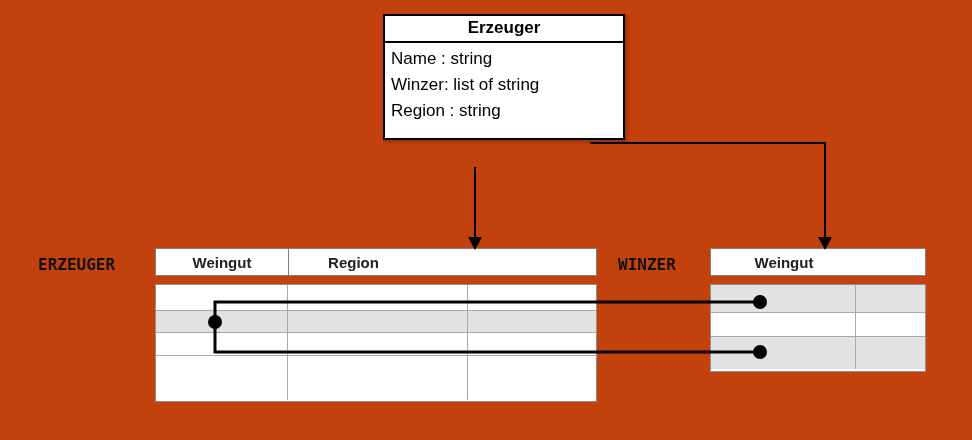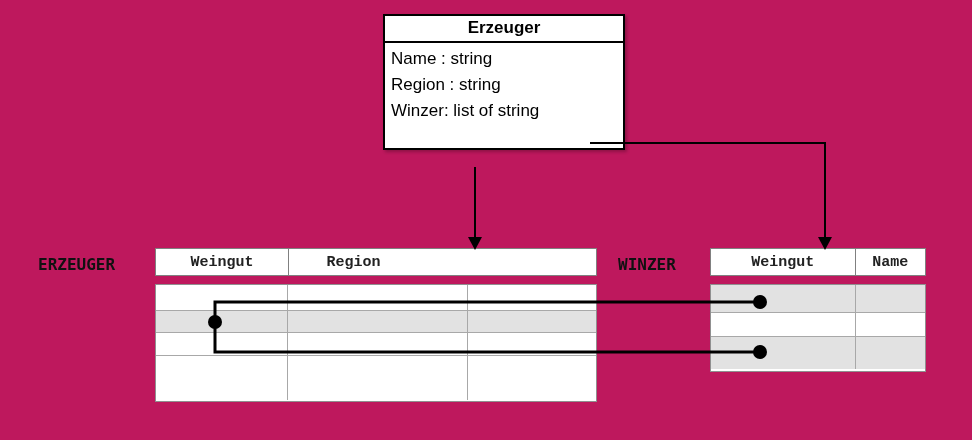--- a/index.html
+++ b/index.html
@@ -4,21 +4,21 @@
 <style>
   html,body{margin:0;padding:0;}
   body{
     background:#f8f8f8;
     font-family:"Liberation Sans","DejaVu Sans",sans-serif;
   }
   #stage{
     position:relative;
     width:972px;
     height:440px;
-    background:#be185d;
+    background:#c2410c;
     overflow:hidden;
   }
 
   
   .class-box{
     position:absolute;
     left:383px; top:14px;
     width:238px;
     background:#ffffff;
     border:2px solid #000000;
@@ -26,21 +26,21 @@
   }
   .class-box .title{
     text-align:center;
     font-weight:bold;
     font-size:17px;
     padding:2px 4px 3px 4px;
     border-bottom:2px solid #000000;
     color:#000;
   }
   .class-box .attrs{
-    padding:3px 6px 24px 6px;
+    padding:3px 6px 14px 6px;
   }
   .class-box .attr{
     font-size:17px;
     line-height:26px;
     white-space:nowrap;
     color:#000;
   }
 
   
   .tbl-label{
@@ -57,21 +57,21 @@
     display:flex;
     background:#ffffff;
     border:1px solid #808080;
     box-sizing:border-box;
     height:28px;
   }
   .tbl-header .hcell{
     display:flex;
     align-items:center;
     justify-content:center;
-    font-family:Liberation Mono, monospace;
+    font-family:Liberation Sans, sans-serif;
     font-weight:bold;
     font-size:15px;
     color:#222;
     box-sizing:border-box;
     border-right:1px solid #808080;
   }
   .tbl-header .hcell:last-child{border-right:none;}
 
   
   .tbl-body{
@@ -104,22 +104,22 @@
 </style>
 </head>
 <body>
 
 <div id="stage">
 
   <div class="class-box">
     <div class="title">Erzeuger</div>
     <div class="attrs">
       <div class="attr">Name : string</div>
+      <div class="attr">Winzer: list of string</div>
       <div class="attr">Region : string</div>
-      <div class="attr">Winzer: list of string</div>
     </div>
   </div>
 
   <div class="tbl-label" style="left:38px; top:255px;">ERZEUGER</div>
 
   <div class="tbl-header" style="left:155px; top:248px; width:442px;">
     <div class="hcell" style="width:133px;">Weingut</div>
     <div class="hcell" style="width:129px;">Region</div>
   </div>
 
@@ -143,21 +143,20 @@
       <div class="tcell" style="width:132px;"></div>
       <div class="tcell" style="width:180px;"></div>
       <div class="tcell" style="width:128px;"></div>
     </div>
   </div>
 
   <div class="tbl-label" style="left:618px; top:255px;">WINZER</div>
 
   <div class="tbl-header" style="left:710px; top:248px; width:216px;">
     <div class="hcell" style="width:146px;">Weingut</div>
-    <div class="hcell" style="width:70px;">Name</div>
   </div>
 
   <div class="tbl-body" style="left:710px; top:284px; width:216px; height:88px;">
     <div class="trow shaded" style="height:28px;">
       <div class="tcell" style="width:145px;"></div>
       <div class="tcell" style="width:69px;"></div>
     </div>
     <div class="trow" style="height:24px;">
       <div class="tcell" style="width:145px;"></div>
       <div class="tcell" style="width:69px;"></div>

